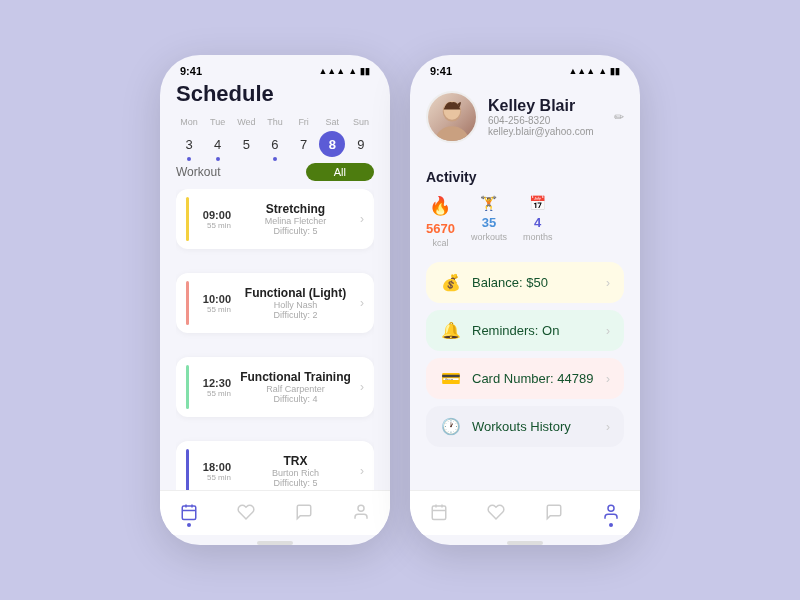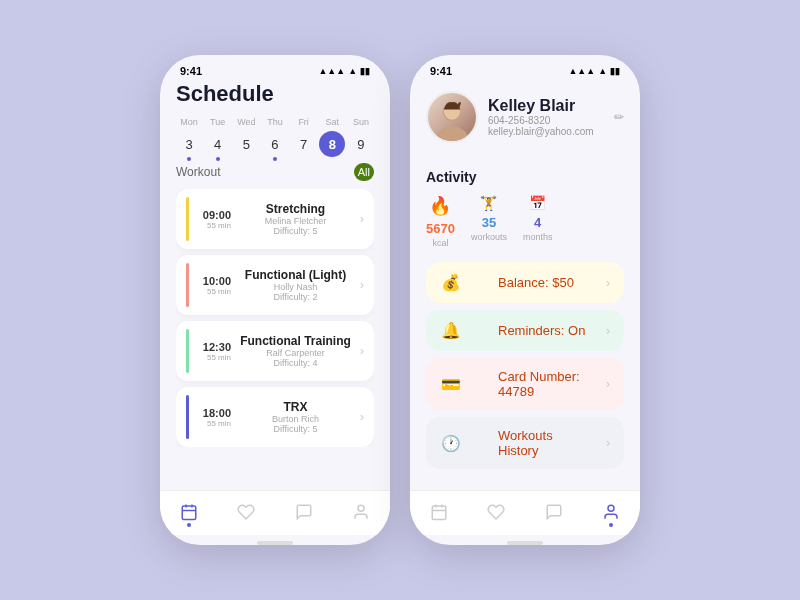--- a/index.html
+++ b/index.html
@@ -108,28 +108,28 @@
     }
     .workout-label {
       font-size: 12px;
       color: #666;
     }
     .filter-btn {
       background: #4d7c0f;
       color: #fff;
       border: none;
       border-radius: 10px;
-      padding: 3px 4px;
+      padding: 3px 28px;
       font-size: 11px;
       cursor: pointer;
     }
     .workout-list {
       display: flex;
       flex-direction: column;
-      gap: 6px;
+      gap: 24px;
       overflow: hidden;
     }
     .workout-item {
       background: #fff;
       border-radius: 12px;
       padding: 8px 10px;
       display: flex;
       align-items: center;
       gap: 8px;
       box-shadow: 0 1px 6px rgba(0,0,0,0.05);
@@ -310,22 +310,21 @@
     .menu-card.gray { background: #f0f0f7; }
     .menu-card-icon {
       font-size: 16px;
       width: 22px;
       text-align: center;
     }
     .menu-card-text {
       flex: 1;
       font-size: 13px;
       font-weight: 500;
-      color: #c2410c;
-      margin-left: 26px;
+      color: #14532d;
     }
     .menu-card-chevron {
       color: #ccc;
       font-size: 12px;
     }
     .divider-line {
       width: 36px;
       height: 4px;
       background: #ddd;
       border-radius: 2px;

